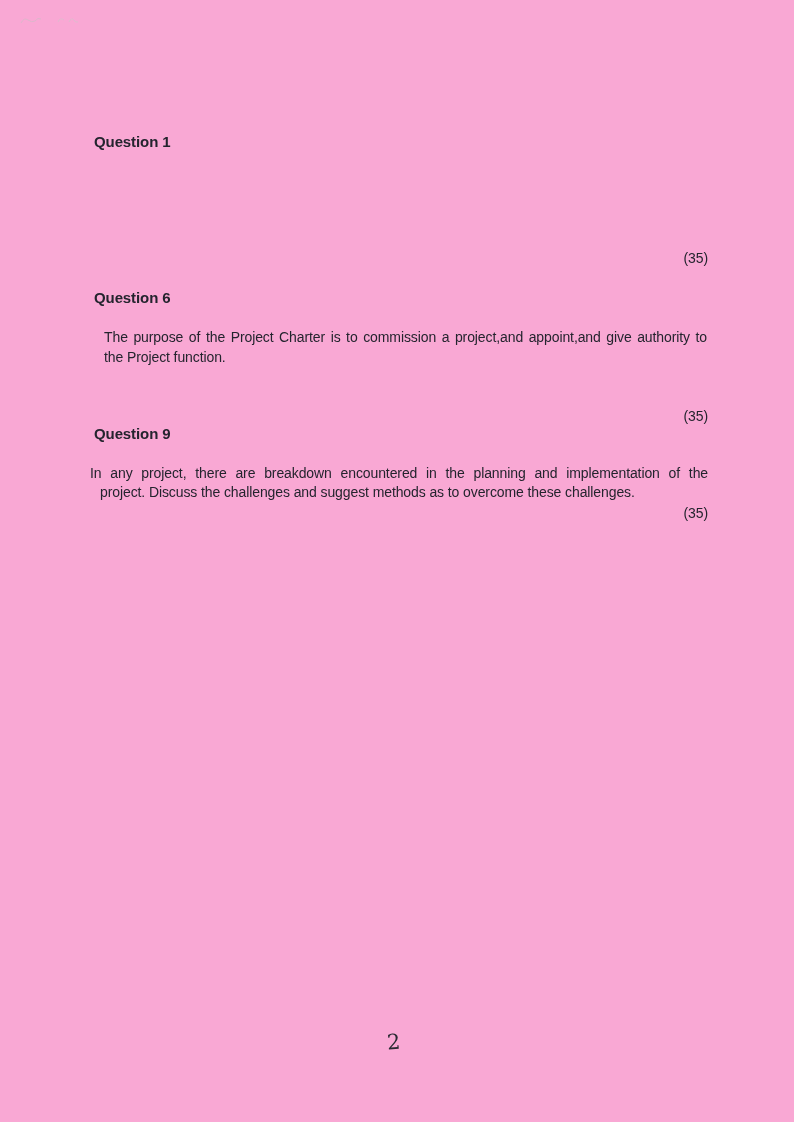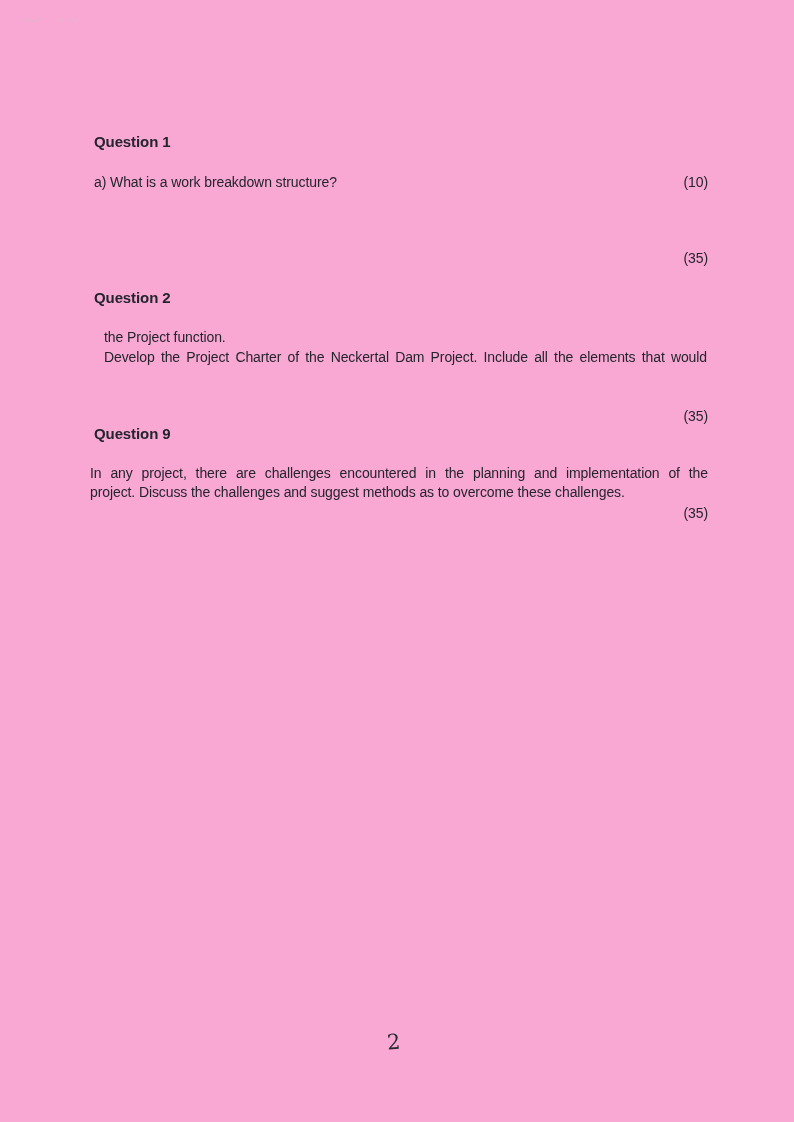--- a/index.html
+++ b/index.html
@@ -88,42 +88,38 @@
 
 <div class="page">
 
   <svg class="scribble" width="66" height="18" viewBox="0 0 66 18" aria-hidden="true">
     <path d="M3 11 q3 -6 7 -3 t7 1 q3 -4 6 -2" fill="none" stroke="#c3c3c3" stroke-width="1"></path>
     <path d="M40 10 q2 -5 6 -2 m5 2 q2 -5 5 -2 q1 3 4 2" fill="none" stroke="#c9c9c9" stroke-width="1"></path>
   </svg>
 
   <h2 class="heading" style="top:132px">Question 1</h2>
 
-  <div class="part-row" style="top:172px">
-    <span>a) What is a work breakdown structure?</span>
-    <span>(10)</span>
-  </div>
 
 
   <div class="total" style="top:248px">(35)</div>
 
-  <h2 class="heading" style="top:288px">Question 2</h2>
+  <h2 class="heading" style="top:288px">Question 6</h2>
 
   <div class="para" style="top:327px">
+    <div class="jl">The purpose of the Project Charter is to commission a project,and appoint,and give authority to</div>
     <div>the Project function.</div>
-    <div class="jl">Develop the Project Charter of the Neckertal Dam Project. Include all the elements that would</div>
   </div>
 
   <div class="total" style="top:406px">(35)</div>
 
   <h2 class="heading" style="top:424px">Question 9</h2>
 
-  <div class="jline q3-line1" style="top:463px">In any project, there are challenges encountered in the planning and implementation of the</div>
+  <div class="jline q3-line1" style="top:463px">In any project, there are breakdown encountered in the planning and implementation of the</div>
 
-  <div class="bodyline" style="top:482px;left:90px">project. Discuss the challenges and suggest methods as to overcome these challenges.</div>
+  <div class="bodyline" style="top:482px;left:100px">project. Discuss the challenges and suggest methods as to overcome these challenges.</div>
 
   <div class="total" style="top:503px">(35)</div>
 
   <div class="pagenum">
     <span>2</span>
   </div>
 
 </div>
 
 </body></html>

